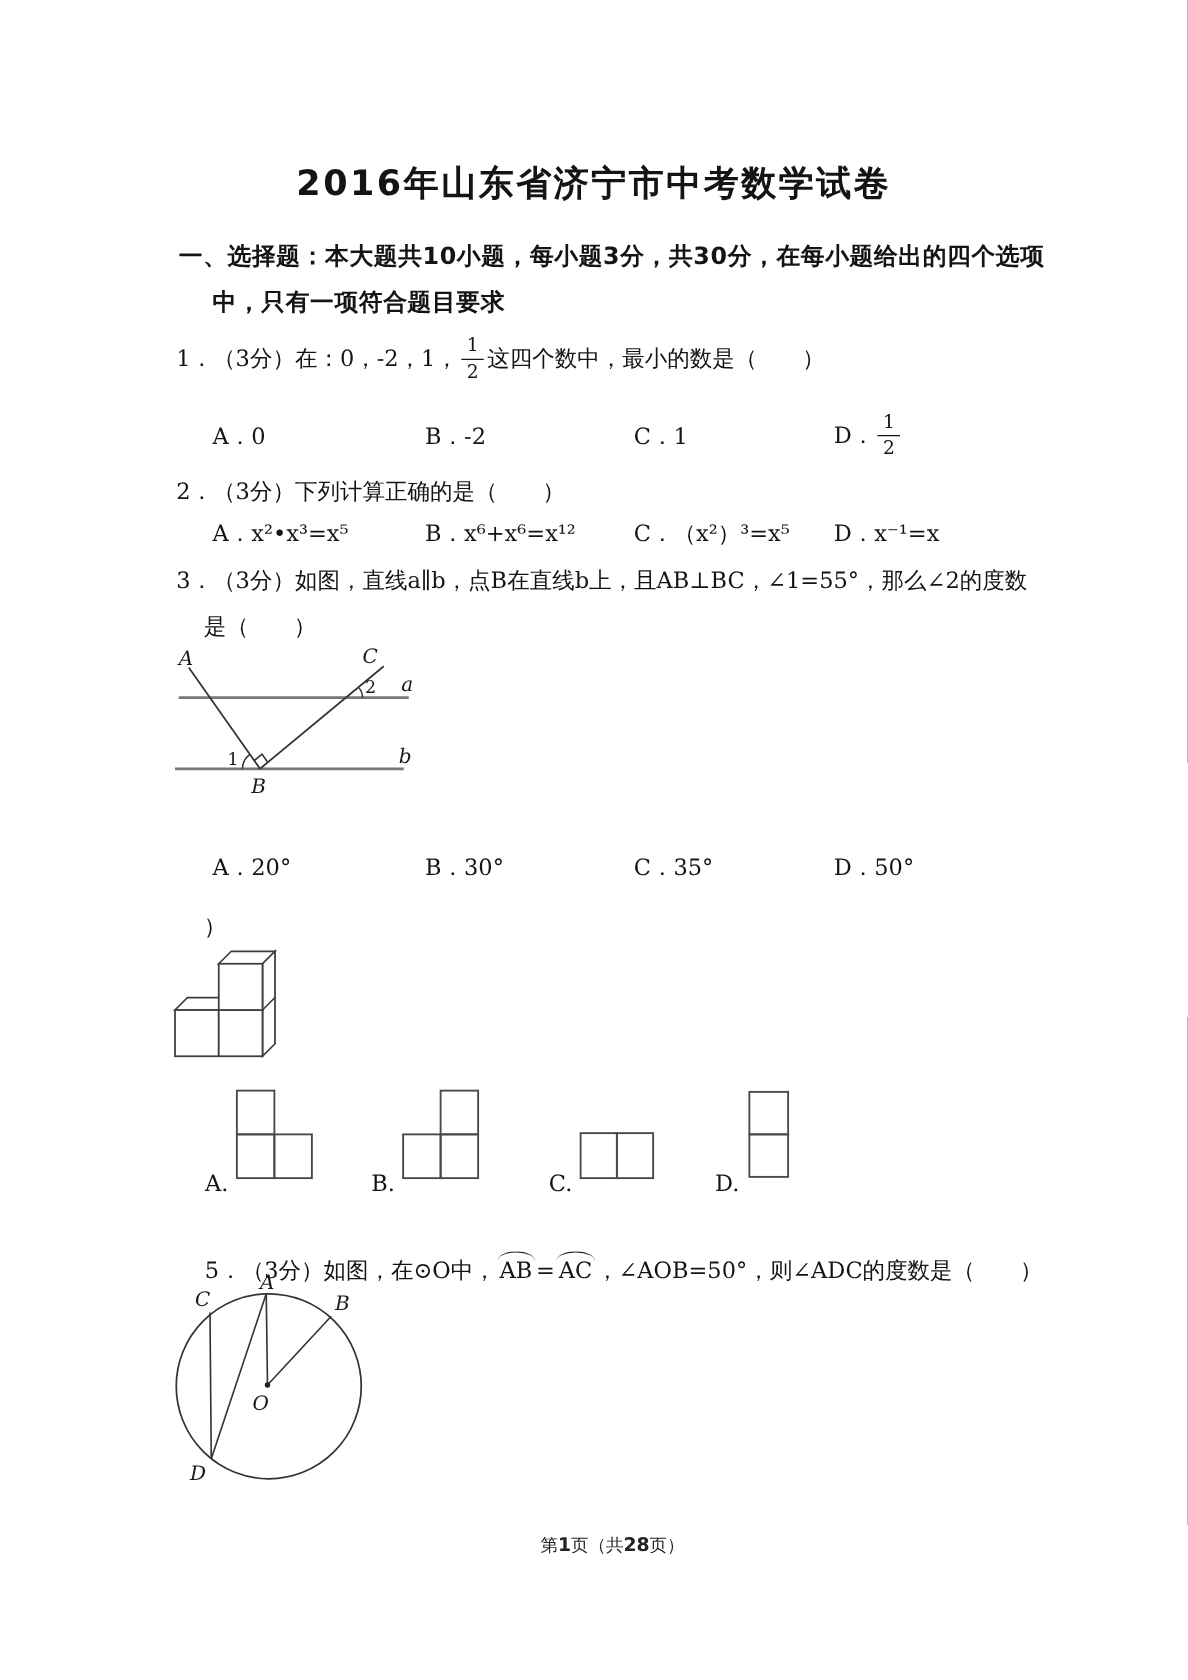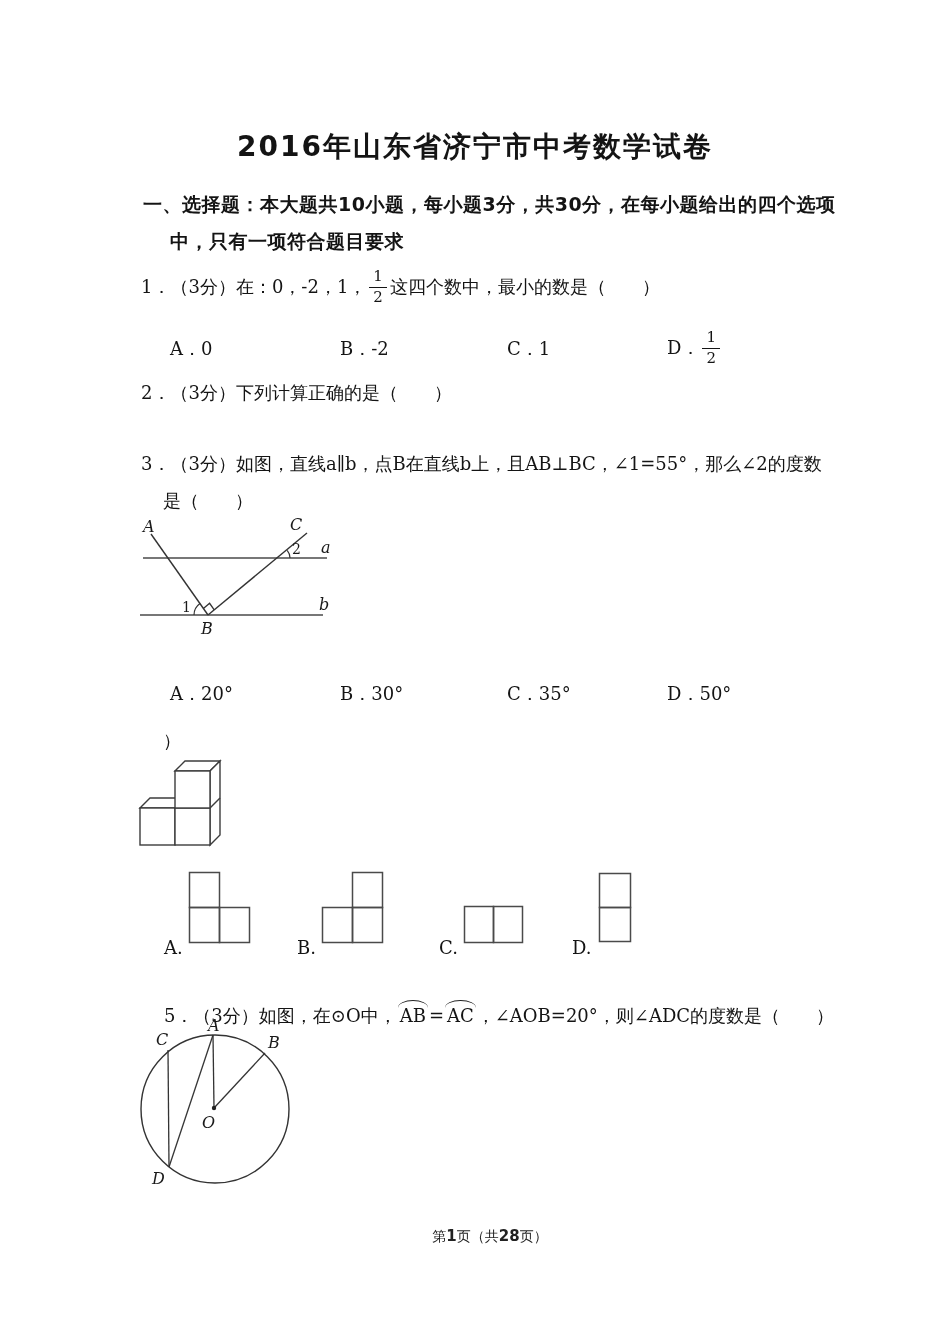--- a/index.html
+++ b/index.html
@@ -64,20 +64,26 @@
     <span>1．（3分）在：0，-2，1，</span><span class="frac"><span class="num">1</span><span class="den">2</span></span><span>这四个数中，最小的数是（　　）</span>
   </div>
   <div class="optrow" style="top:324px; height:48px;">
     <span class="opt c1 mid">A．0</span>
     <span class="opt c2 mid">B．-2</span>
     <span class="opt c3 mid">C．1</span>
     <span class="opt c4 tall"><span>D．</span><span class="frac"><span class="num">1</span><span class="den">2</span></span></span>
   </div>
 
   <div class="stem" style="left:141px; top:381px;">2．（3分）下列计算正确的是（　　）</div>
+  <div class="optrow" style="top:415px; height:26px;">
+    <span class="opt c1">A．x²•x³=x⁵</span>
+    <span class="opt c2">B．x⁶+x⁶=x¹²</span>
+    <span class="opt c3">C．（x²）³=x⁵</span>
+    <span class="opt c4">D．x⁻¹=x</span>
+  </div>
 
   <div class="stem" style="left:141px; top:452px;">3．（3分）如图，直线a∥b，点B在直线b上，且AB⊥BC，∠1=55°，那么∠2的度数</div>
   <div class="stem" style="left:163px; top:489px;">是（　　）</div>
 
   <svg class="fig" style="left:135px; top:518px;" width="210" height="122" viewBox="0 0 210 122">
     <line x1="8" y1="40" x2="192" y2="40" stroke="#777" stroke-width="2.2"></line>
     <line x1="5" y1="97" x2="188" y2="97" stroke="#777" stroke-width="2.2"></line>
     <line x1="16" y1="16" x2="73" y2="97" stroke="#333" stroke-width="1.4"></line>
     <line x1="73" y1="97" x2="172" y2="15" stroke="#333" stroke-width="1.4"></line>
     <polyline points="68.4,90.4 74.6,85.3 79.2,91.9" fill="none" stroke="#333" stroke-width="1.3"></polyline>
@@ -131,21 +137,21 @@
     <rect x="30.5" y="1.5" width="29" height="36" fill="none" stroke="#4a4a4a" stroke-width="1.5"></rect>
   </svg>
 
   <span class="optlabel" style="left:572px; top:937px;">D.</span>
   <svg class="fig" style="left:598px; top:872px;" width="35" height="73" viewBox="0 0 35 73">
     <rect x="1.5" y="1.5" width="31" height="34" fill="none" stroke="#4a4a4a" stroke-width="1.5"></rect>
     <rect x="1.5" y="35.5" width="31" height="34" fill="none" stroke="#4a4a4a" stroke-width="1.5"></rect>
   </svg>
 
   <div class="stem" style="left:141px; top:983px;">
-    <span>5．（3分）如图，在⊙O中，</span><span class="arc">AB</span><span>=</span><span class="arc">AC</span><span>，∠AOB=20°，则∠ADC的度数是（　　）</span>
+    <span>5．（3分）如图，在⊙O中，</span><span class="arc">AB</span><span>=</span><span class="arc">AC</span><span>，∠AOB=50°，则∠ADC的度数是（　　）</span>
   </div>
 
   <svg class="fig" style="left:136px; top:1018px;" width="165" height="172" viewBox="0 0 165 172">
     <circle cx="79" cy="91" r="74" fill="none" stroke="#333" stroke-width="1.4"></circle>
     <line x1="78" y1="90" x2="77" y2="17" stroke="#333" stroke-width="1.3"></line>
     <line x1="78" y1="90" x2="129" y2="35" stroke="#333" stroke-width="1.3"></line>
     <line x1="77" y1="17" x2="33" y2="149" stroke="#333" stroke-width="1.3"></line>
     <line x1="32" y1="32" x2="33" y2="149" stroke="#333" stroke-width="1.3"></line>
     <circle cx="78" cy="90" r="2.2" fill="#222"></circle>
     <text x="72" y="13" class="flab">A</text>

